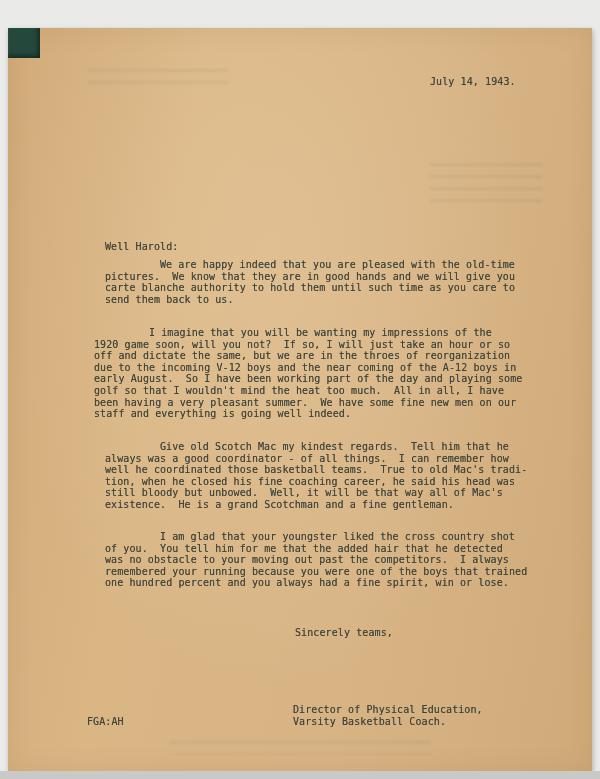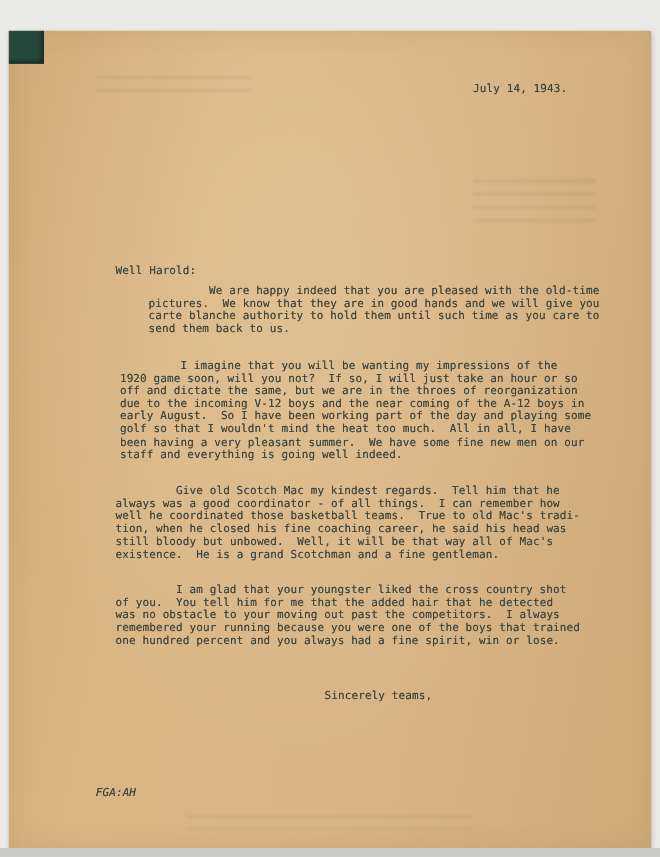--- a/index.html
+++ b/index.html
@@ -44,26 +44,26 @@
 
   <div class="bleed" style="left:88px; top:66px; width:140px; height:24px;"></div>
   <div class="bleed" style="left:430px; top:160px; width:112px; height:48px;"></div>
   <div class="bleed" style="left:170px; top:738px; width:260px; height:16px;"></div>
 
   <div class="ink block" style="left:430px; top:76px;">July 14, 1943.</div>
 
 
   <div class="ink block" style="left:105px; top:241px;">Well Harold:</div>
 
-  <div class="ink para" style="left:105px; top:259px;margin-left:30px;">We are happy indeed that you are pleased with the old-time
+  <div class="ink para" style="left:105px; top:259px;">We are happy indeed that you are pleased with the old-time
 pictures.  We know that they are in good hands and we will give you
 carte blanche authority to hold them until such time as you care to
 send them back to us.</div>
 
-  <div class="ink para" style="left:109px; top:327px;">I imagine that you will be wanting my impressions of the
+  <div class="ink para" style="left:94px; top:327px;">I imagine that you will be wanting my impressions of the
 1920 game soon, will you not?  If so, I will just take an hour or so
 off and dictate the same, but we are in the throes of reorganization
 due to the incoming V-12 boys and the near coming of the A-12 boys in
 early August.  So I have been working part of the day and playing some
 golf so that I wouldn't mind the heat too much.  All in all, I have
 been having a very pleasant summer.  We have some fine new men on our
 staff and everything is going well indeed.</div>
 
   <div class="ink para" style="left:105px; top:441px;">Give old Scotch Mac my kindest regards.  Tell him that he
 always was a good coordinator - of all things.  I can remember how
@@ -73,16 +73,18 @@
 existence.  He is a grand Scotchman and a fine gentleman.</div>
 
   <div class="ink para" style="left:105px; top:531px;">I am glad that your youngster liked the cross country shot
 of you.  You tell him for me that the added hair that he detected
 was no obstacle to your moving out past the competitors.  I always
 remembered your running because you were one of the boys that trained
 one hundred percent and you always had a fine spirit, win or lose.</div>
 
   <div class="ink block" style="left:295px; top:627px;">Sincerely teams,</div>
 
+  <div class="ink block" style="left:293px; top:704px;">Director of Physical Education,
+Varsity Basketball Coach.</div>
 
-  <div class="ink block" style="left:87px; top:716px;font-style:italic;">FGA:AH</div>
+  <div class="ink block" style="left:87px; top:716px;">FGA:AH</div>
 
 </div>
 
 </body></html>

